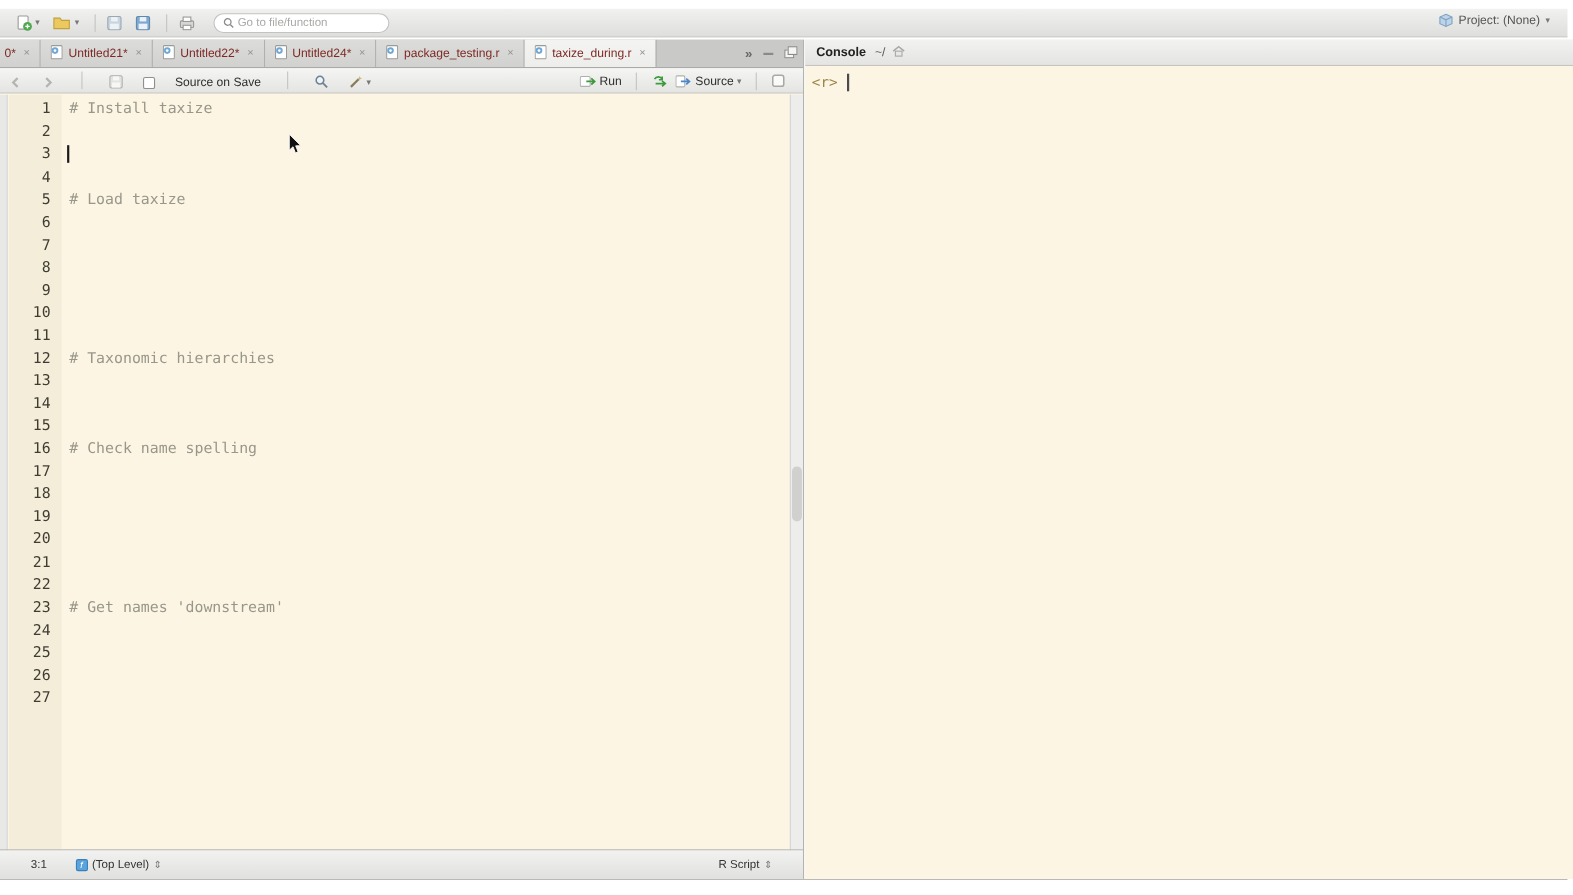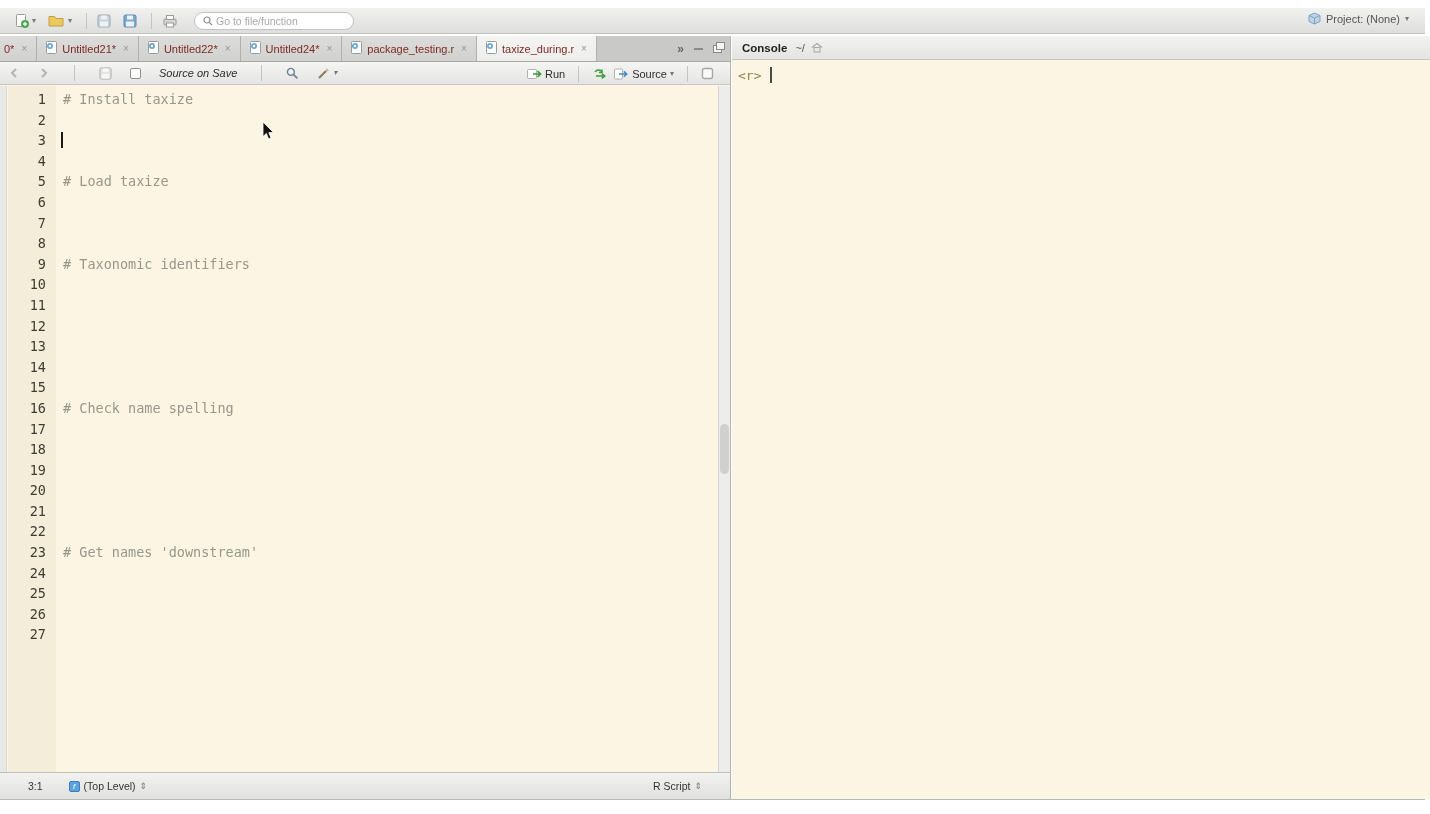--- a/index.html
+++ b/index.html
@@ -43,21 +43,21 @@
   .min-icon { width:9px; height:2px; background:#8a8a88; display:inline-block; }
   .max-icon { width:9px; height:8px; border:1.5px solid #8a8a88; background:#f5f5f3;
     display:inline-block; position:relative; }
   .max-icon::before { content:""; position:absolute; right:-4px; top:-4px; width:7px; height:6px;
     border:1.5px solid #8a8a88; background:#f5f5f3; }
 
   
   .editor-toolbar { position:absolute; left:0; top:26px; width:100%; height:23px;
     background:linear-gradient(#f5f5f3,#e4e4e2); border-bottom:1px solid #c6c6c4;
     display:flex; align-items:center; padding:0 8px; font-size:11px; color:#2e2e2e; }
-  .etb-group { display:flex; align-items:center; gap:18px;font-style:italic; }
+  .etb-group { display:flex; align-items:flex-end; gap:18px; }
   .etb-right { position:absolute; right:16px; top:0; height:23px; display:flex; align-items:center; gap:7px; }
   .checkbox { width:11px; height:11px; border:1px solid #8f8f8d; background:#fff; border-radius:2px; display:inline-block; }
   .etb-label { font-size:11px; color:#2e2e2e; }
   .icon-btn { display:inline-flex; align-items:center; gap:3px; }
 
   
   .editor { position:absolute; left:0; top:50px; width:100%; bottom:25px; background:#fcf5e4; overflow:hidden; }
   .left-edge { position:absolute; left:0; top:0; width:7px; height:100%; background:#e8e8e6; border-right:1px solid #d8d8d6; }
   .gutter { position:absolute; left:8px; top:0; width:48px; height:100%; background:#f4edd9;
     padding-top:3px; font-family:"DejaVu Sans Mono", monospace; font-size:13.5px; color:#3f3d33; }
@@ -340,24 +340,24 @@
           </div>
         <div class="code-area">
             <div class="code-line"><span class="comment"># Install taxize</span></div>
             <div class="code-line"></div>
             <div class="code-line"><span class="caret-bar"></span></div>
             <div class="code-line"></div>
             <div class="code-line"><span class="comment"># Load taxize</span></div>
             <div class="code-line"></div>
             <div class="code-line"></div>
             <div class="code-line"></div>
-            <div class="code-line"><span class="comment"># Taxonomic identifiers</span></div>
-            <div class="code-line"></div>
-            <div class="code-line"></div>
-            <div class="code-line"></div>
+            <div class="code-line"></div>
+            <div class="code-line"></div>
+            <div class="code-line"></div>
+            <div class="code-line"><span class="comment"># Taxonomic hierarchies</span></div>
             <div class="code-line"></div>
             <div class="code-line"></div>
             <div class="code-line"></div>
             <div class="code-line"><span class="comment"># Check name spelling</span></div>
             <div class="code-line"></div>
             <div class="code-line"></div>
             <div class="code-line"></div>
             <div class="code-line"></div>
             <div class="code-line"></div>
             <div class="code-line"></div>

